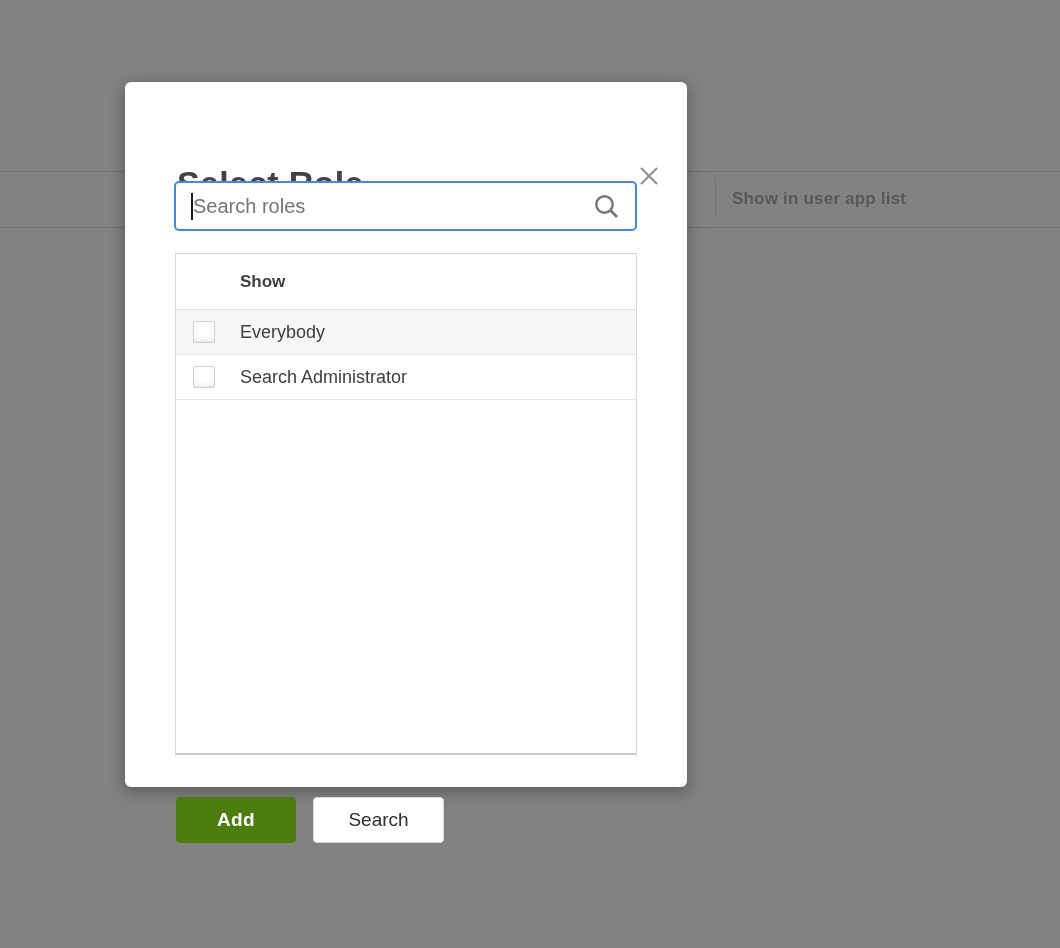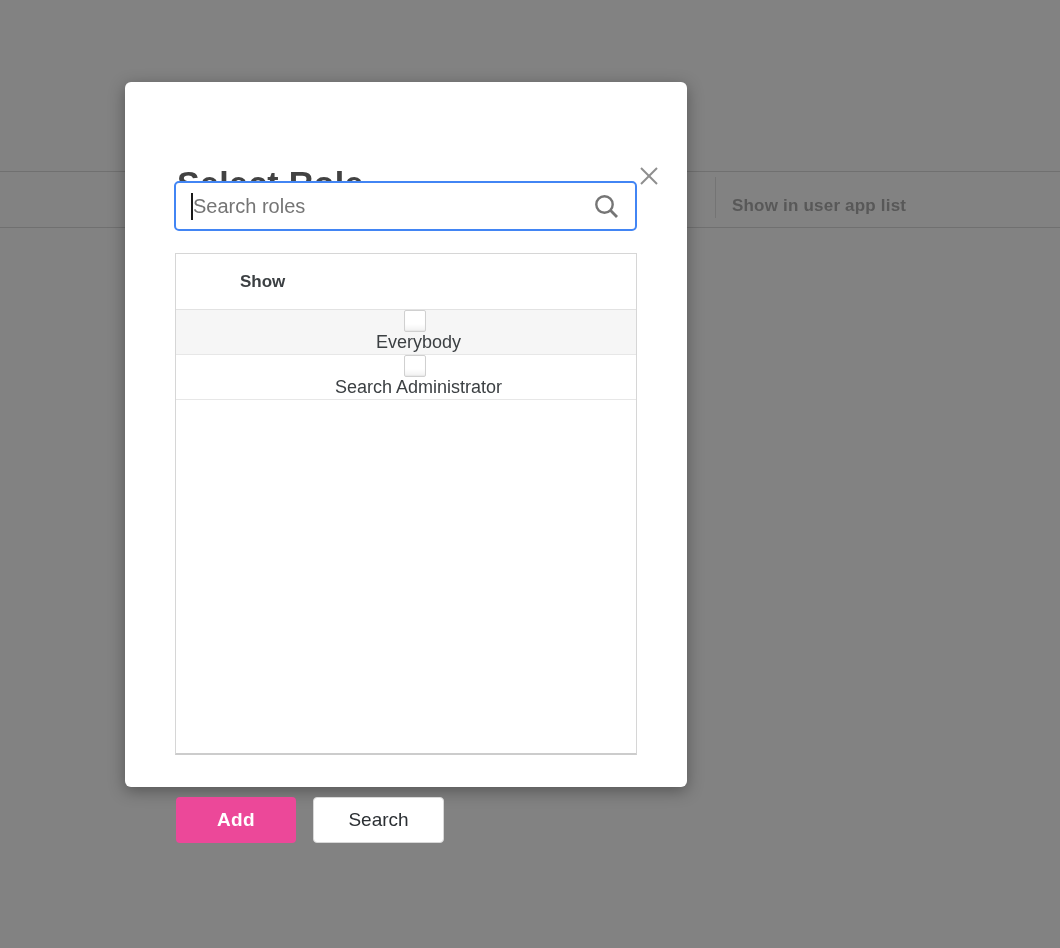--- a/index.html
+++ b/index.html
@@ -10,21 +10,21 @@
     position:relative;
     overflow:hidden;
   }
 
   
   .bg-line { position:absolute; left:0; width:1060px; height:1px; background:#707070; }
   .bg-line.top { top:171px; }
   .bg-line.bottom { top:227px; }
   .bg-vdivider { position:absolute; left:715px; top:177px; width:1px; height:41px; background:#747474; }
   .bg-col-header {
-    position:absolute; left:732px; top:196px;
+    position:absolute; left:732px; top:189px;
     font-size:17px; font-weight:bold; color:#585858; letter-spacing:0.2px;
   }
 
   
   .modal {
     position:absolute; left:125px; top:56px; width:562px; height:705px;
     background:#ffffff; border-radius:6px;
     box-shadow:0 4px 16px rgba(0,0,0,0.35);
     margin-top:26px;
   }
@@ -59,40 +59,40 @@
     position:absolute; left:50px; top:171px; width:462px; height:502px;
     border:1px solid #d6d6d6; border-bottom:2px solid #cccccc; background:#fff;
   }
   .roles-header {
     height:56px; display:flex; align-items:center;
     border-bottom:1px solid #e2e2e2;
     font-size:17px; font-weight:bold; color:#3c4043; padding-left:64px;
   }
   .role-row {
     height:45px; display:flex; align-items:center;
-    border-bottom:1px solid #e7e7e7; cursor:pointer;flex-direction:column;
+    border-bottom:1px solid #e7e7e7; cursor:pointer;
   }
   .role-row.shaded { background:#f6f6f6; }
   .checkbox {
     width:22px; height:22px; margin-left:17px; flex:0 0 auto;
     border:1px solid #d0d0d0; border-radius:2px;
     background:linear-gradient(#ffffff 65%, #f1f1f1);
     box-shadow:inset 0 -1px 1px rgba(0,0,0,0.04);
   }
   .role-label { margin-left:25px; font-size:18px; color:#3c4043; }
 
   
   .btn {
     position:absolute; top:715px; height:46px;
     display:flex; align-items:center; justify-content:center;
     border-radius:4px; font-family:"Liberation Sans", sans-serif; font-size:19px;
     cursor:pointer;
   }
   .btn-add {
-    left:51px; width:120px; background:#ec4899; color:#ffffff;
+    left:51px; width:120px; background:#4d7c0f; color:#ffffff;
     font-weight:bold; border:none; letter-spacing:0.3px;
   }
   .btn-cancel {
     left:188px; width:131px; background:#ffffff; color:#2b2f33;
     border:1px solid #d8d8d8;
   }
 </style>
 </head>
 <body>
 

